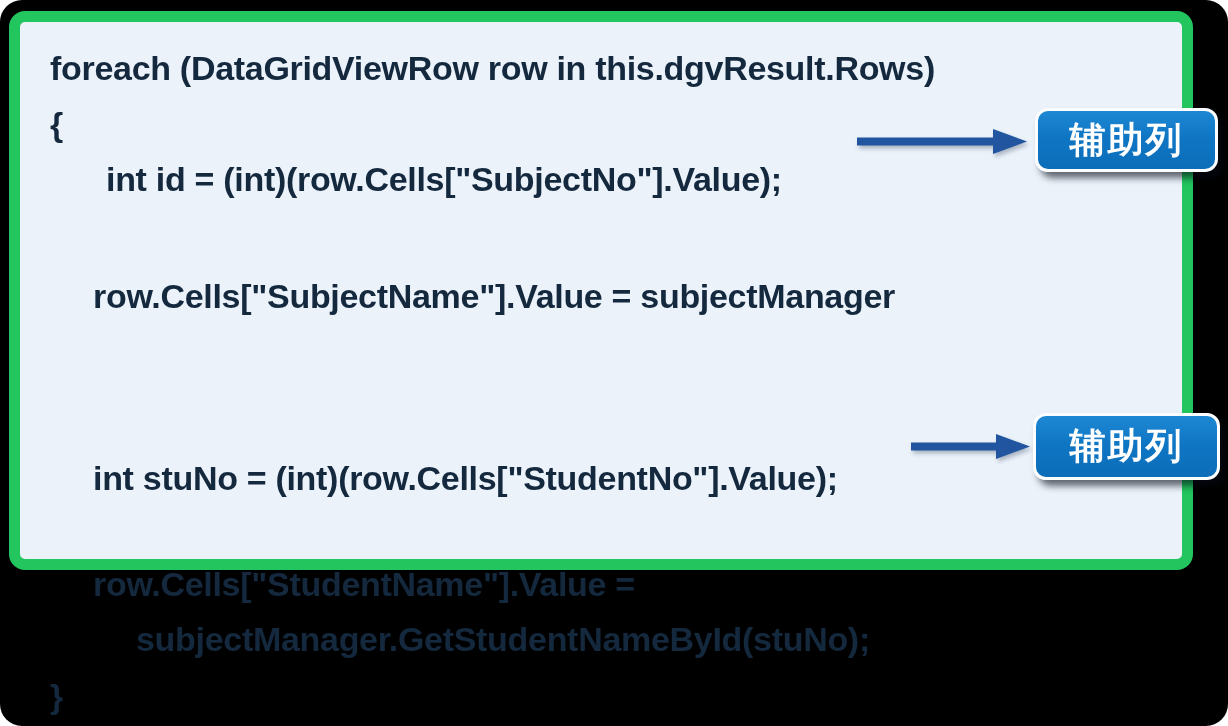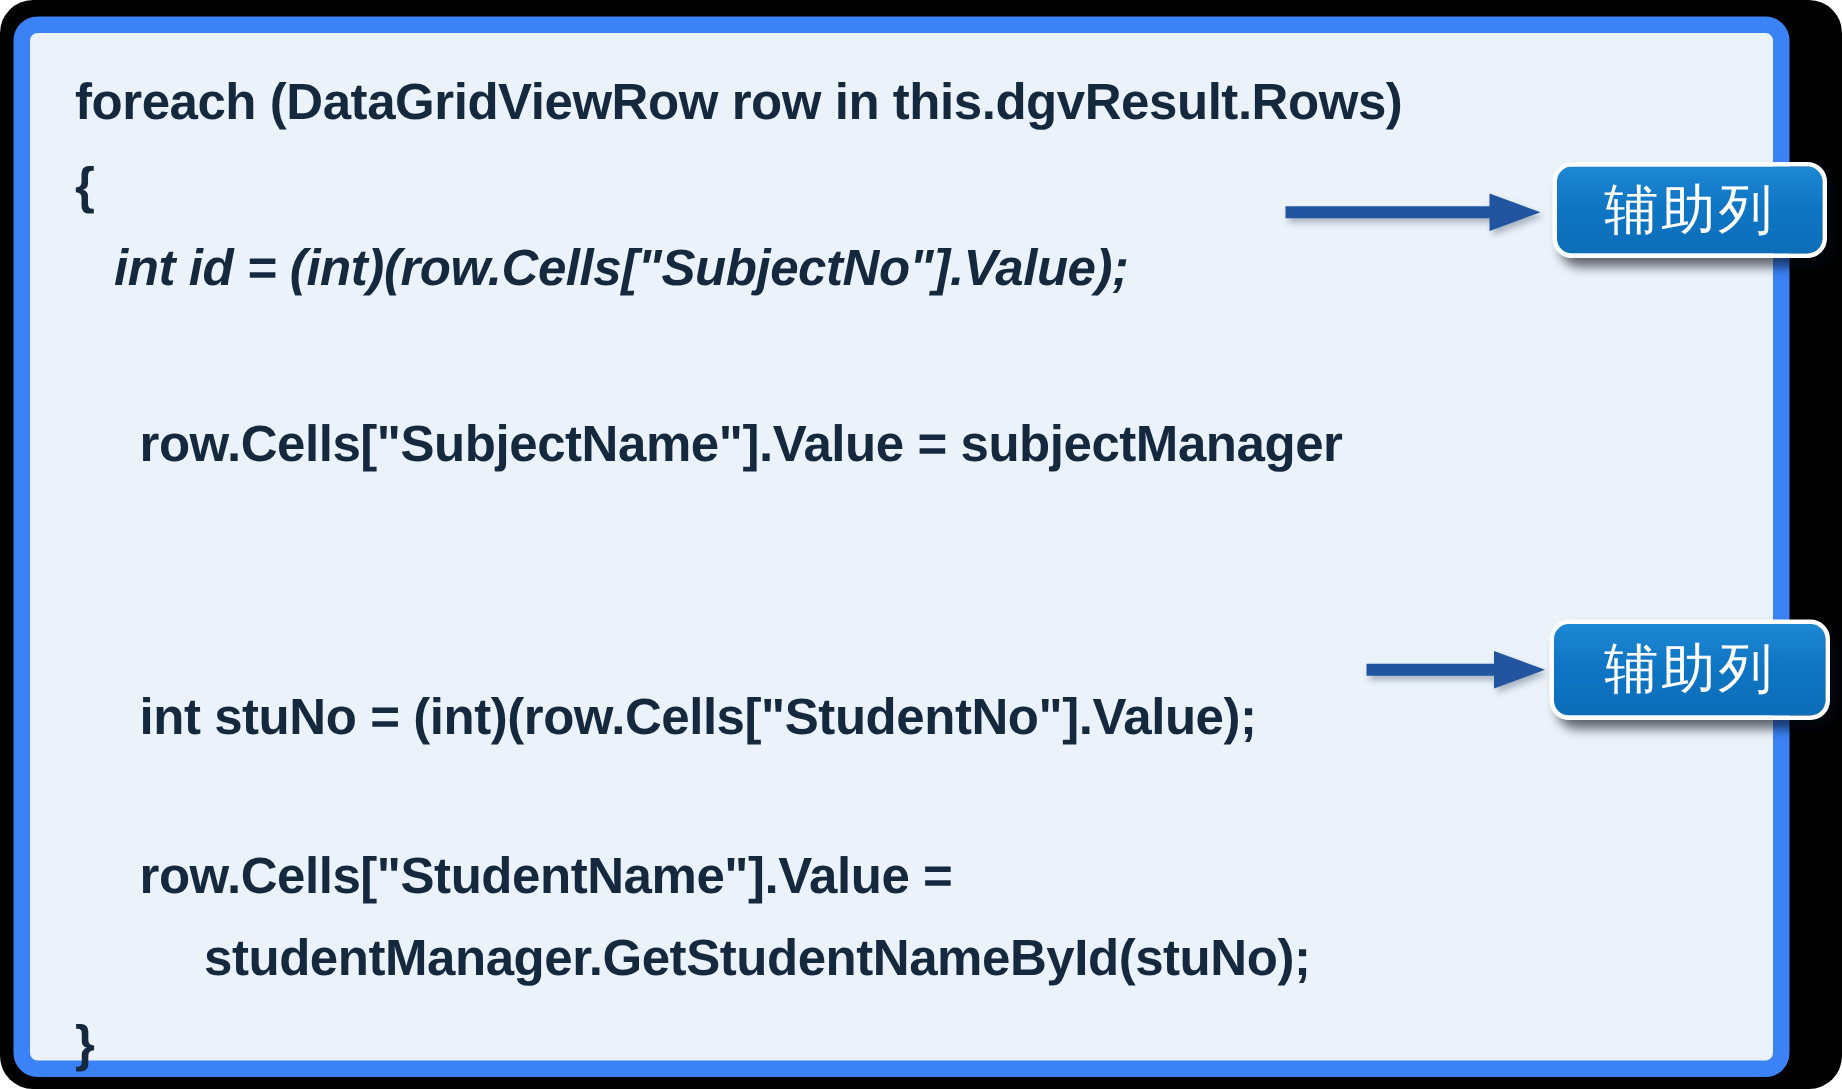--- a/index.html
+++ b/index.html
@@ -14,38 +14,38 @@
     height: 726px;
     background: #000000;
     border-radius: 22px;
     overflow: hidden;
   }
   .code-panel {
     position: absolute;
     left: 9px;
     top: 11px;
     width: 1184px;
-    height: 707px;
+    height: 559px;
     box-sizing: border-box;
     background: #EBF2FA;
-    border: 11px solid #3b82f6;
+    border: 11px solid #22c55e;
     border-radius: 16px;
   }
   .code-line {
     position: absolute;
     white-space: nowrap;
     font-size: 34px;
     line-height: 40px;
     font-weight: bold;
     letter-spacing: -0.3px;
     color: #14283E;
   }
   .l1 { left: 30px;  top: 26px;  }
   .l2 { left: 30px;  top: 82px;  }
-  .l3 { left: 56px;  top: 137px; font-style: italic; }
+  .l3 { left: 86px;  top: 137px; }
   .l4 { left: 73px;  top: 254px; }
   .l5 { left: 116px; top: 309px; }
   .l6 { left: 73px;  top: 424px; margin-top: 12px; }
   .l7 { left: 73px;  top: 542px; }
   .l8 { left: 116px; top: 597px; }
   .l9 { left: 30px;  top: 654px; }
 
   .arrow {
     position: absolute;
     filter: drop-shadow(2px 3px 2px rgba(90,105,125,0.45));
@@ -58,39 +58,39 @@
     box-sizing: border-box;
     display: flex;
     align-items: center;
     justify-content: center;
     background: linear-gradient(180deg, #1E88D4 0%, #0F76C4 45%, #0C6DB8 100%);
     border: 3px solid #FBFDFF;
     border-radius: 13px;
     box-shadow: 5px 6px 7px rgba(5, 10, 20, 0.6);
     color: #FFFFFF;
     font-size: 36px;
-    font-weight: normal;
+    font-weight: bold;
     letter-spacing: 2px;
   }
   .badge1 { left: 1035px; top: 108px; width: 183px; height: 64px; }
   .badge2 { left: 1033px; top: 413px; width: 187px; height: 67px; }
 </style>
 </head>
 <body>
 
 <div class="canvas">
 
   <div class="code-panel">
     <div class="code-line l1">foreach (DataGridViewRow row in this.dgvResult.Rows)</div>
     <div class="code-line l2">{</div>
     <div class="code-line l3">int id = (int)(row.Cells["SubjectNo"].Value);</div>
     <div class="code-line l4">row.Cells["SubjectName"].Value = subjectManager</div>
     <div class="code-line l6">int stuNo = (int)(row.Cells["StudentNo"].Value);</div>
     <div class="code-line l7">row.Cells["StudentName"].Value =</div>
-    <div class="code-line l8">studentManager.GetStudentNameById(stuNo);</div>
+    <div class="code-line l8">subjectManager.GetStudentNameById(stuNo);</div>
     <div class="code-line l9">}</div>
   </div>
 
   <svg class="arrow arrow1" width="175" height="30" viewBox="0 0 175 30">
     <rect x="2" y="10.5" width="138" height="8" fill="#2155A0"></rect>
     <polygon points="138,2 172,14.5 138,27" fill="#2155A0"></polygon>
   </svg>
 
   <svg class="arrow arrow2" width="122" height="30" viewBox="0 0 122 30">
     <rect x="1" y="10.5" width="86" height="8" fill="#2155A0"></rect>

